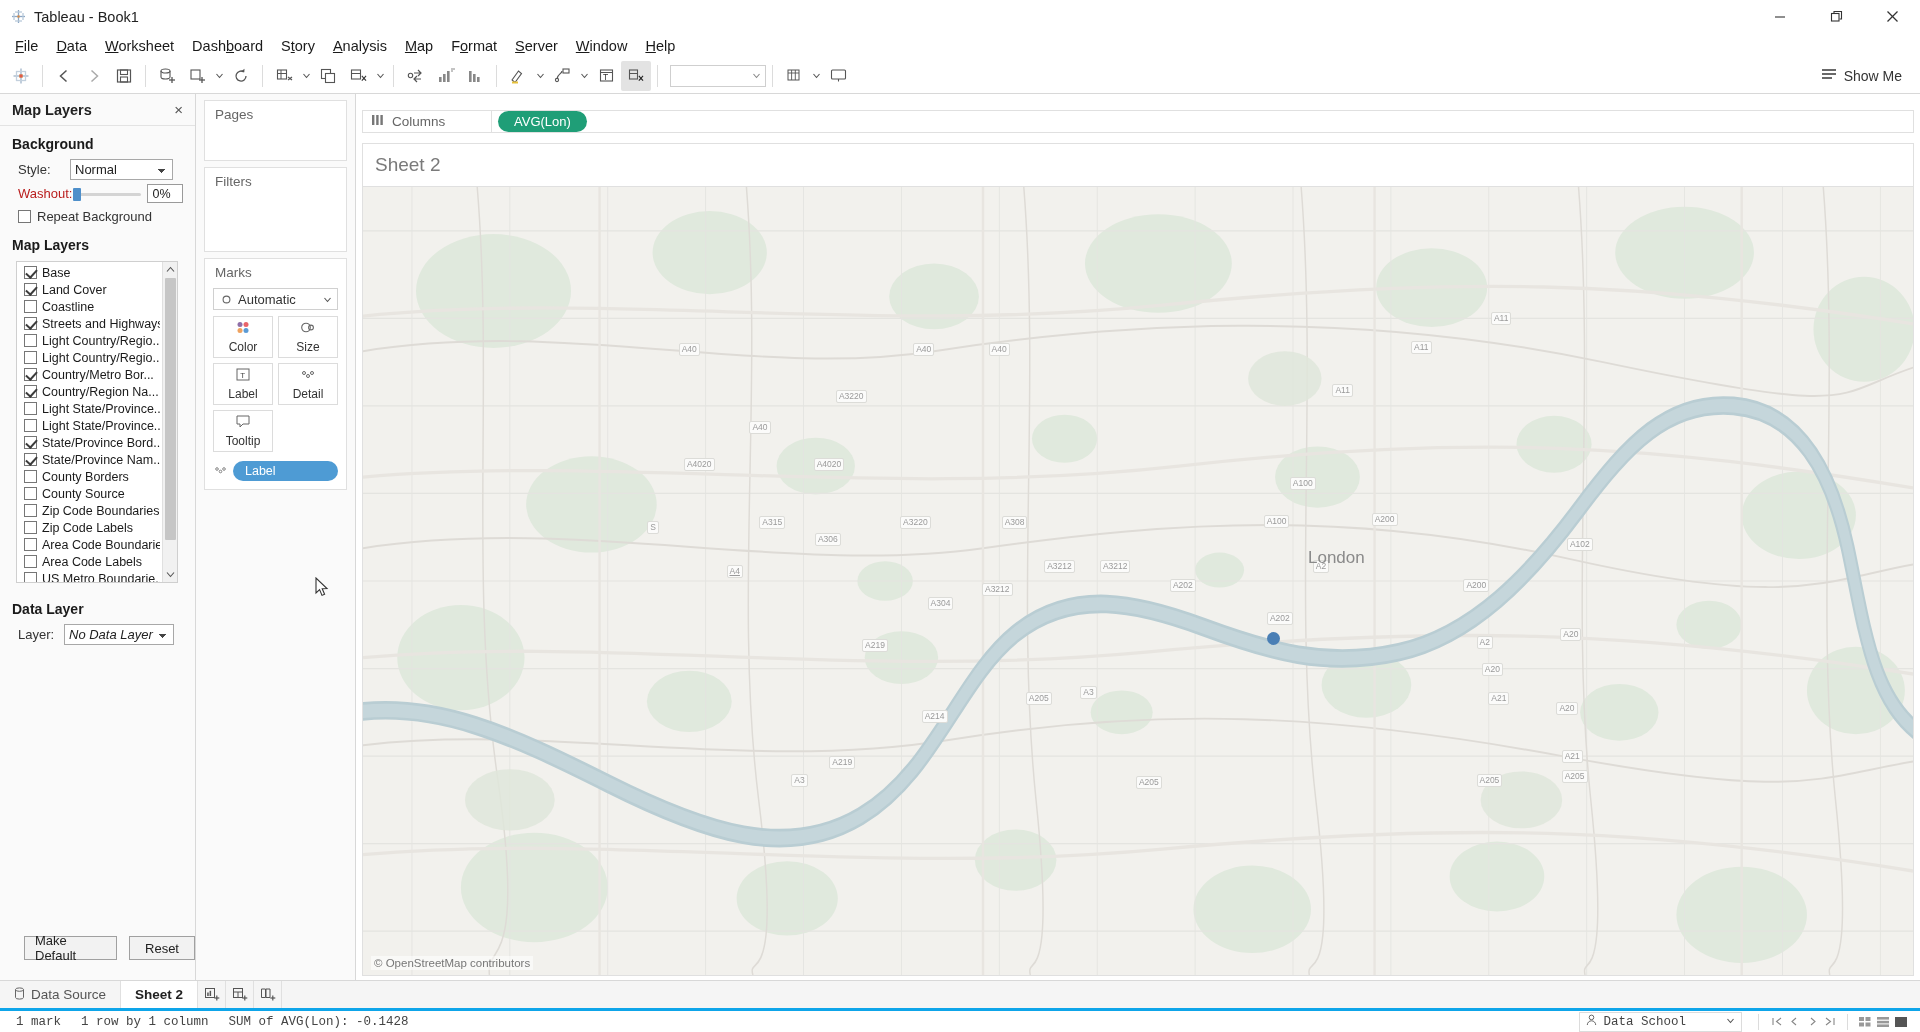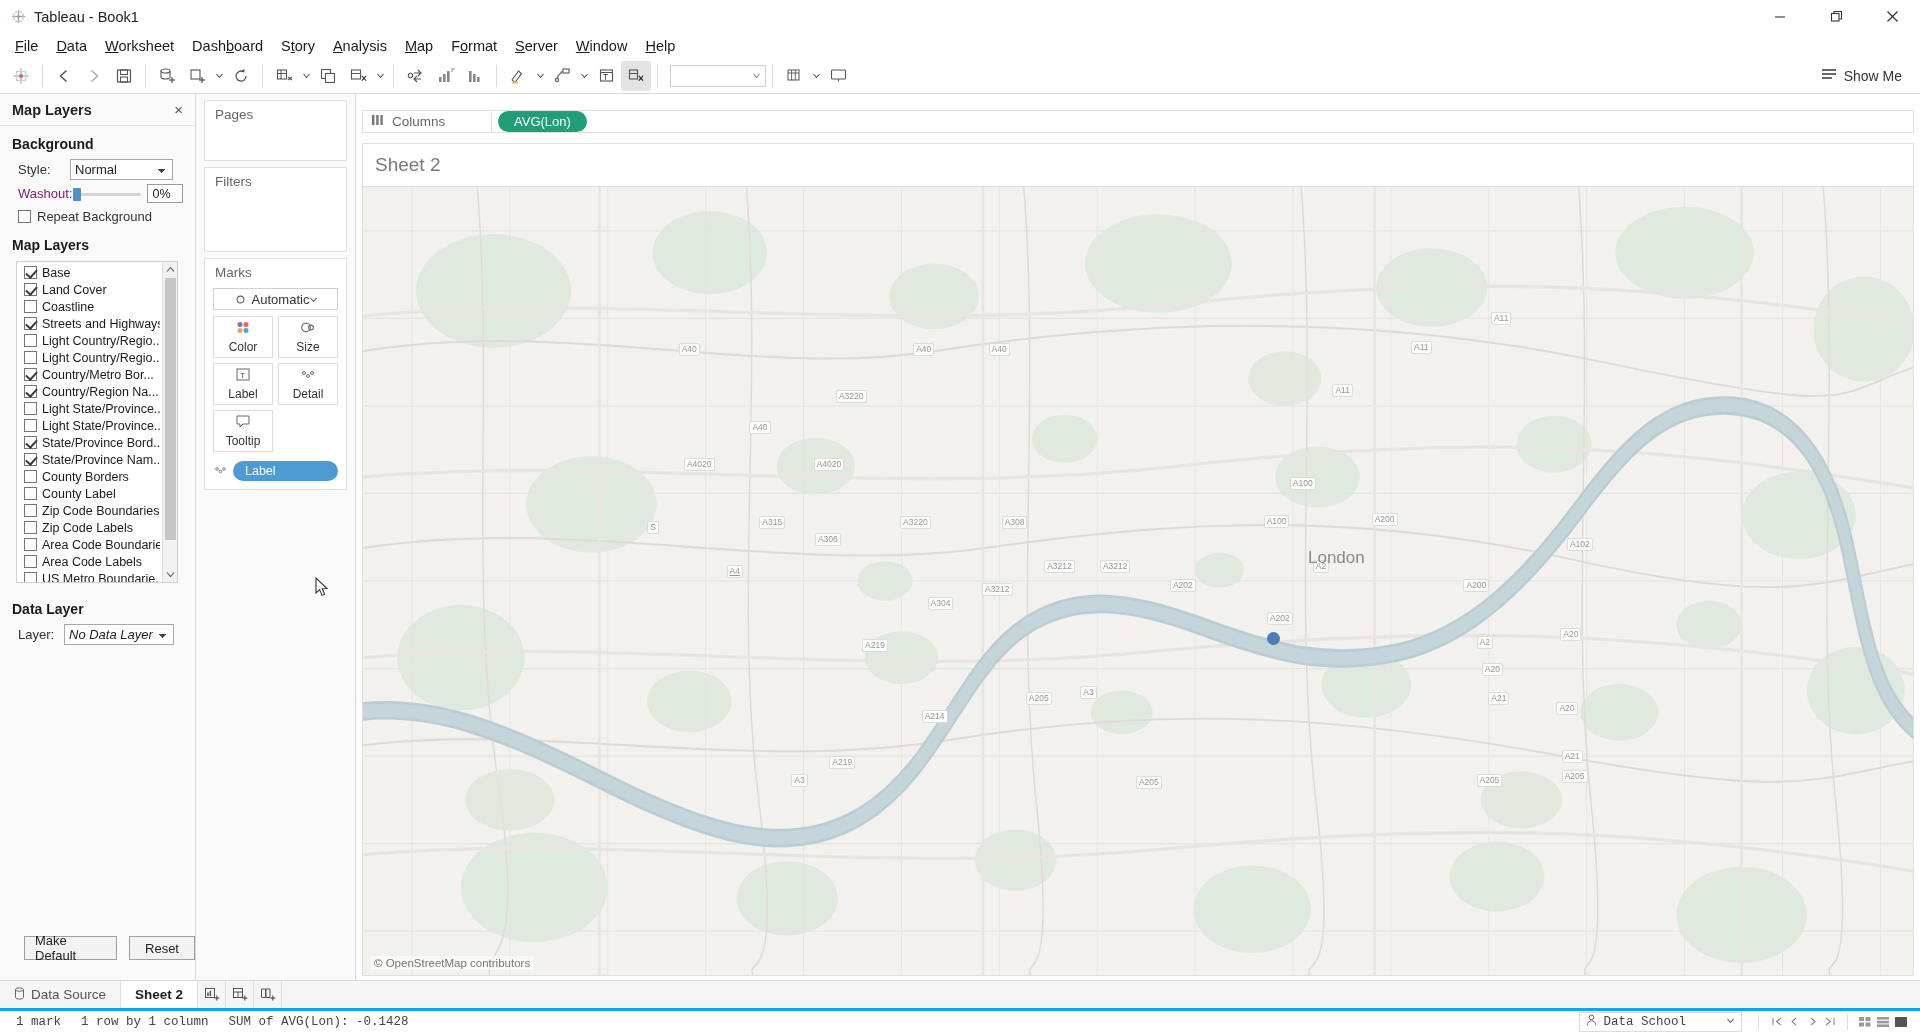--- a/index.html
+++ b/index.html
@@ -74,21 +74,21 @@
     border:1px solid #a8a8a8; background:#fff; height:21px; font-size:13px;
     font-family:"Liberation Sans", sans-serif; color:#222; padding:0 18px 0 4px;
     background-image:
       linear-gradient(45deg, transparent 50%, #444 50%),
       linear-gradient(135deg, #444 50%, transparent 50%);
     background-position: calc(100% - 10px) 9px, calc(100% - 6px) 9px;
     background-size:4px 4px, 4px 4px;
     background-repeat:no-repeat;
   }
   .washrow { display:flex; align-items:center; padding:3px 0 3px 18px; gap:0px; }
-  .washlbl { font-size:13px; color:#701a75; }
+  .washlbl { font-size:13px; color:#b91c1c; }
   .slider { position:relative; width:68px; height:14px; margin:0 6px 0 1px; }
   .slider-track { position:absolute; top:6px; left:0; right:0; height:3px; background:#d4d4d4; border-radius:2px; }
   .slider-thumb {
     position:absolute; left:0px; top:1px; width:8px; height:13px;
     background:#4e8fca; border-radius:1px;
   }
   .washbox {
     width:36px; height:19px; border:1px solid #9a9a9a; background:#fff;
     font-size:12.5px; color:#222; display:flex; align-items:center; padding-left:4px;
   }
@@ -136,21 +136,21 @@
     padding:6px 8px 0 8px; position:relative;
   }
   .card { border:1px solid #e0e0e0; background:#fff; margin-bottom:6px; }
   .card-title { font-size:13.5px; color:#666; padding:6px 0 4px 10px; }
   .card-body { min-height:34px; }
   #card-pages .card-body { height:34px; }
   #card-filters .card-body { height:58px; }
   .marks-inner { padding:4px 8px 8px 8px; }
   .mark-type {
     height:22px; border:1px solid #d0d0d0; background:#fff; display:flex; align-items:center;
-    justify-content:center; padding:0 5px 0 8px; cursor:default; margin-bottom:6px;
+    justify-content:space-between; padding:0 5px 0 8px; cursor:default; margin-bottom:6px;
   }
   .mark-type-left { display:flex; align-items:center; gap:7px; font-size:13px; color:#333; }
   .mark-grid { display:grid; grid-template-columns:repeat(2, 1fr); gap:5px; }
   .mark-btn {
     height:42px; border:1px solid #dcdcdc; background:#fff;
     display:flex; flex-direction:column; align-items:center; justify-content:center; gap:2px;
     cursor:default;
   }
   .mark-btn-lbl { font-size:12px; color:#333; }
   .pill-row { display:flex; align-items:center; gap:6px; margin-top:9px; padding-left:1px; }
@@ -561,21 +561,21 @@
             <div class="layer-item">
               <div class="cbox checked"></div>
               <div class="layer-lbl">State/Province Nam...</div>
             </div>
             <div class="layer-item">
               <div class="cbox"></div>
               <div class="layer-lbl">County Borders</div>
             </div>
             <div class="layer-item">
               <div class="cbox"></div>
-              <div class="layer-lbl">County Label</div>
+              <div class="layer-lbl">County Source</div>
             </div>
             <div class="layer-item">
               <div class="cbox"></div>
               <div class="layer-lbl">Zip Code Boundaries</div>
             </div>
             <div class="layer-item">
               <div class="cbox"></div>
               <div class="layer-lbl">Zip Code Labels</div>
             </div>
             <div class="layer-item">

